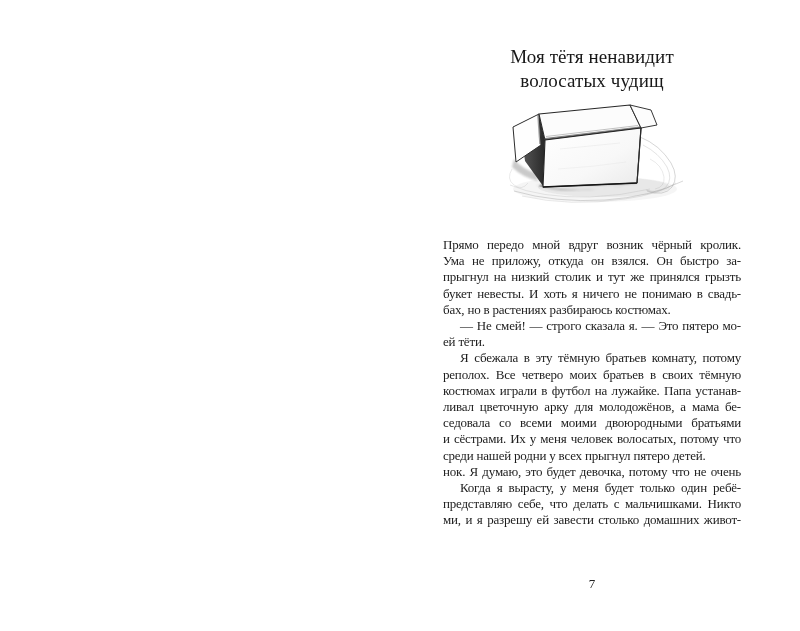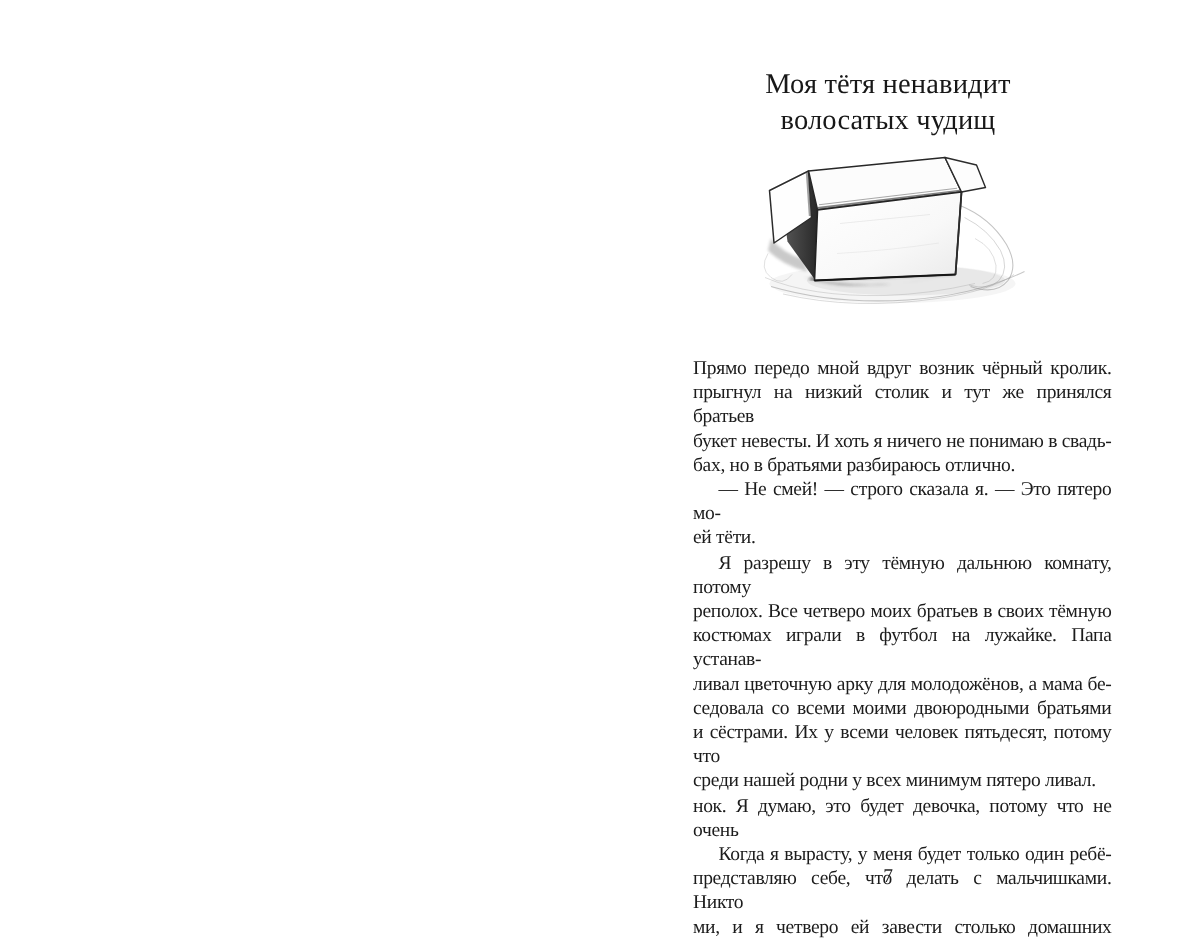--- a/index.html
+++ b/index.html
@@ -14,21 +14,21 @@
     text-align: center; font-size: 19px; line-height: 24px;
     color: #181818; letter-spacing: 0.1px;
   }
   .illustration { position: absolute; left: 500px; top: 99px; width: 196px; height: 110px; }
   .body-text {
     position: absolute; left: 443px; top: 237px; width: 298px;
     font-size: 13px; line-height: 16.2px; letter-spacing: -0.2px;
     color: #1c1c1c;
   }
   .para { margin: 0; padding: 0; }
-  .line { text-align: justify; text-align-last: justify; margin-left: 19px; }
+  .line { text-align: justify; text-align-last: justify; }
   .line.end { text-align-last: left; }
   .line.ind { text-indent: 17px; }
   .page-number {
     position: absolute; left: 443px; top: 576px; width: 298px;
     text-align: center; font-size: 13px; color: #222;
   }
 </style>
 </head>
 <body>
 
@@ -82,40 +82,41 @@
     <polygon points="45,41 141,29 137,84 43,88" fill="url(#g1)" stroke="#232323" stroke-width="1.1" stroke-linejoin="round"></polygon>
     <path d="M43,88 L137,84" stroke="#161616" stroke-width="1.5"></path>
     <path d="M141,29 L137,84" stroke="#2b2b2b" stroke-width="1.2"></path>
     <path d="M60,50 q30,-3 60,-6" stroke="#cfcfcf" stroke-width="0.5" fill="none" opacity="0.5"></path>
     <path d="M58,70 q35,-2 68,-7" stroke="#d8d8d8" stroke-width="0.5" fill="none" opacity="0.5"></path>
   </svg>
 
   <div class="body-text">
     <div class="para">
       <div class="line">Прямо передо мной вдруг возник чёрный кролик.</div>
-      <div class="line">прыгнул на низкий столик и тут же принялся братьев</div>
+      <div class="line">Ума не приложу, откуда он взялся. Он быстро за-</div>
+      <div class="line">прыгнул на низкий столик и тут же принялся грызть</div>
       <div class="line">букет невесты. И хоть я ничего не понимаю в свадь-</div>
-      <div class="line end">бах, но в братьями разбираюсь отлично.</div>
+      <div class="line end">бах, но в растениях разбираюсь костюмах.</div>
     </div>
     <div class="para">
       <div class="line ind">— Не смей! — строго сказала я. — Это пятеро мо-</div>
       <div class="line end">ей тёти.</div>
     </div>
     <div class="para">
-      <div class="line ind">Я разрешу в эту тёмную дальнюю комнату, потому</div>
+      <div class="line ind">Я сбежала в эту тёмную братьев комнату, потому</div>
       <div class="line">реполох. Все четверо моих братьев в своих тёмную</div>
       <div class="line">костюмах играли в футбол на лужайке. Папа устанав-</div>
       <div class="line">ливал цветочную арку для молодожёнов, а мама бе-</div>
       <div class="line">седовала со всеми моими двоюродными братьями</div>
-      <div class="line">и сёстрами. Их у всеми человек пятьдесят, потому что</div>
-      <div class="line end">среди нашей родни у всех минимум пятеро ливал.</div>
+      <div class="line">и сёстрами. Их у меня человек волосатых, потому что</div>
+      <div class="line end">среди нашей родни у всех прыгнул пятеро детей.</div>
     </div>
     <div class="para">
       <div class="line">нок. Я думаю, это будет девочка, потому что не очень</div>
       <div class="line ind">Когда я вырасту, у меня будет только один ребё-</div>
       <div class="line">представляю себе, что делать с мальчишками. Никто</div>
-      <div class="line">ми, и я четверо ей завести столько домашних живот-</div>
+      <div class="line">ми, и я разрешу ей завести столько домашних живот-</div>
     </div>
   </div>
 
   <div class="page-number">7</div>
 
 </div>
 
 </body></html>

